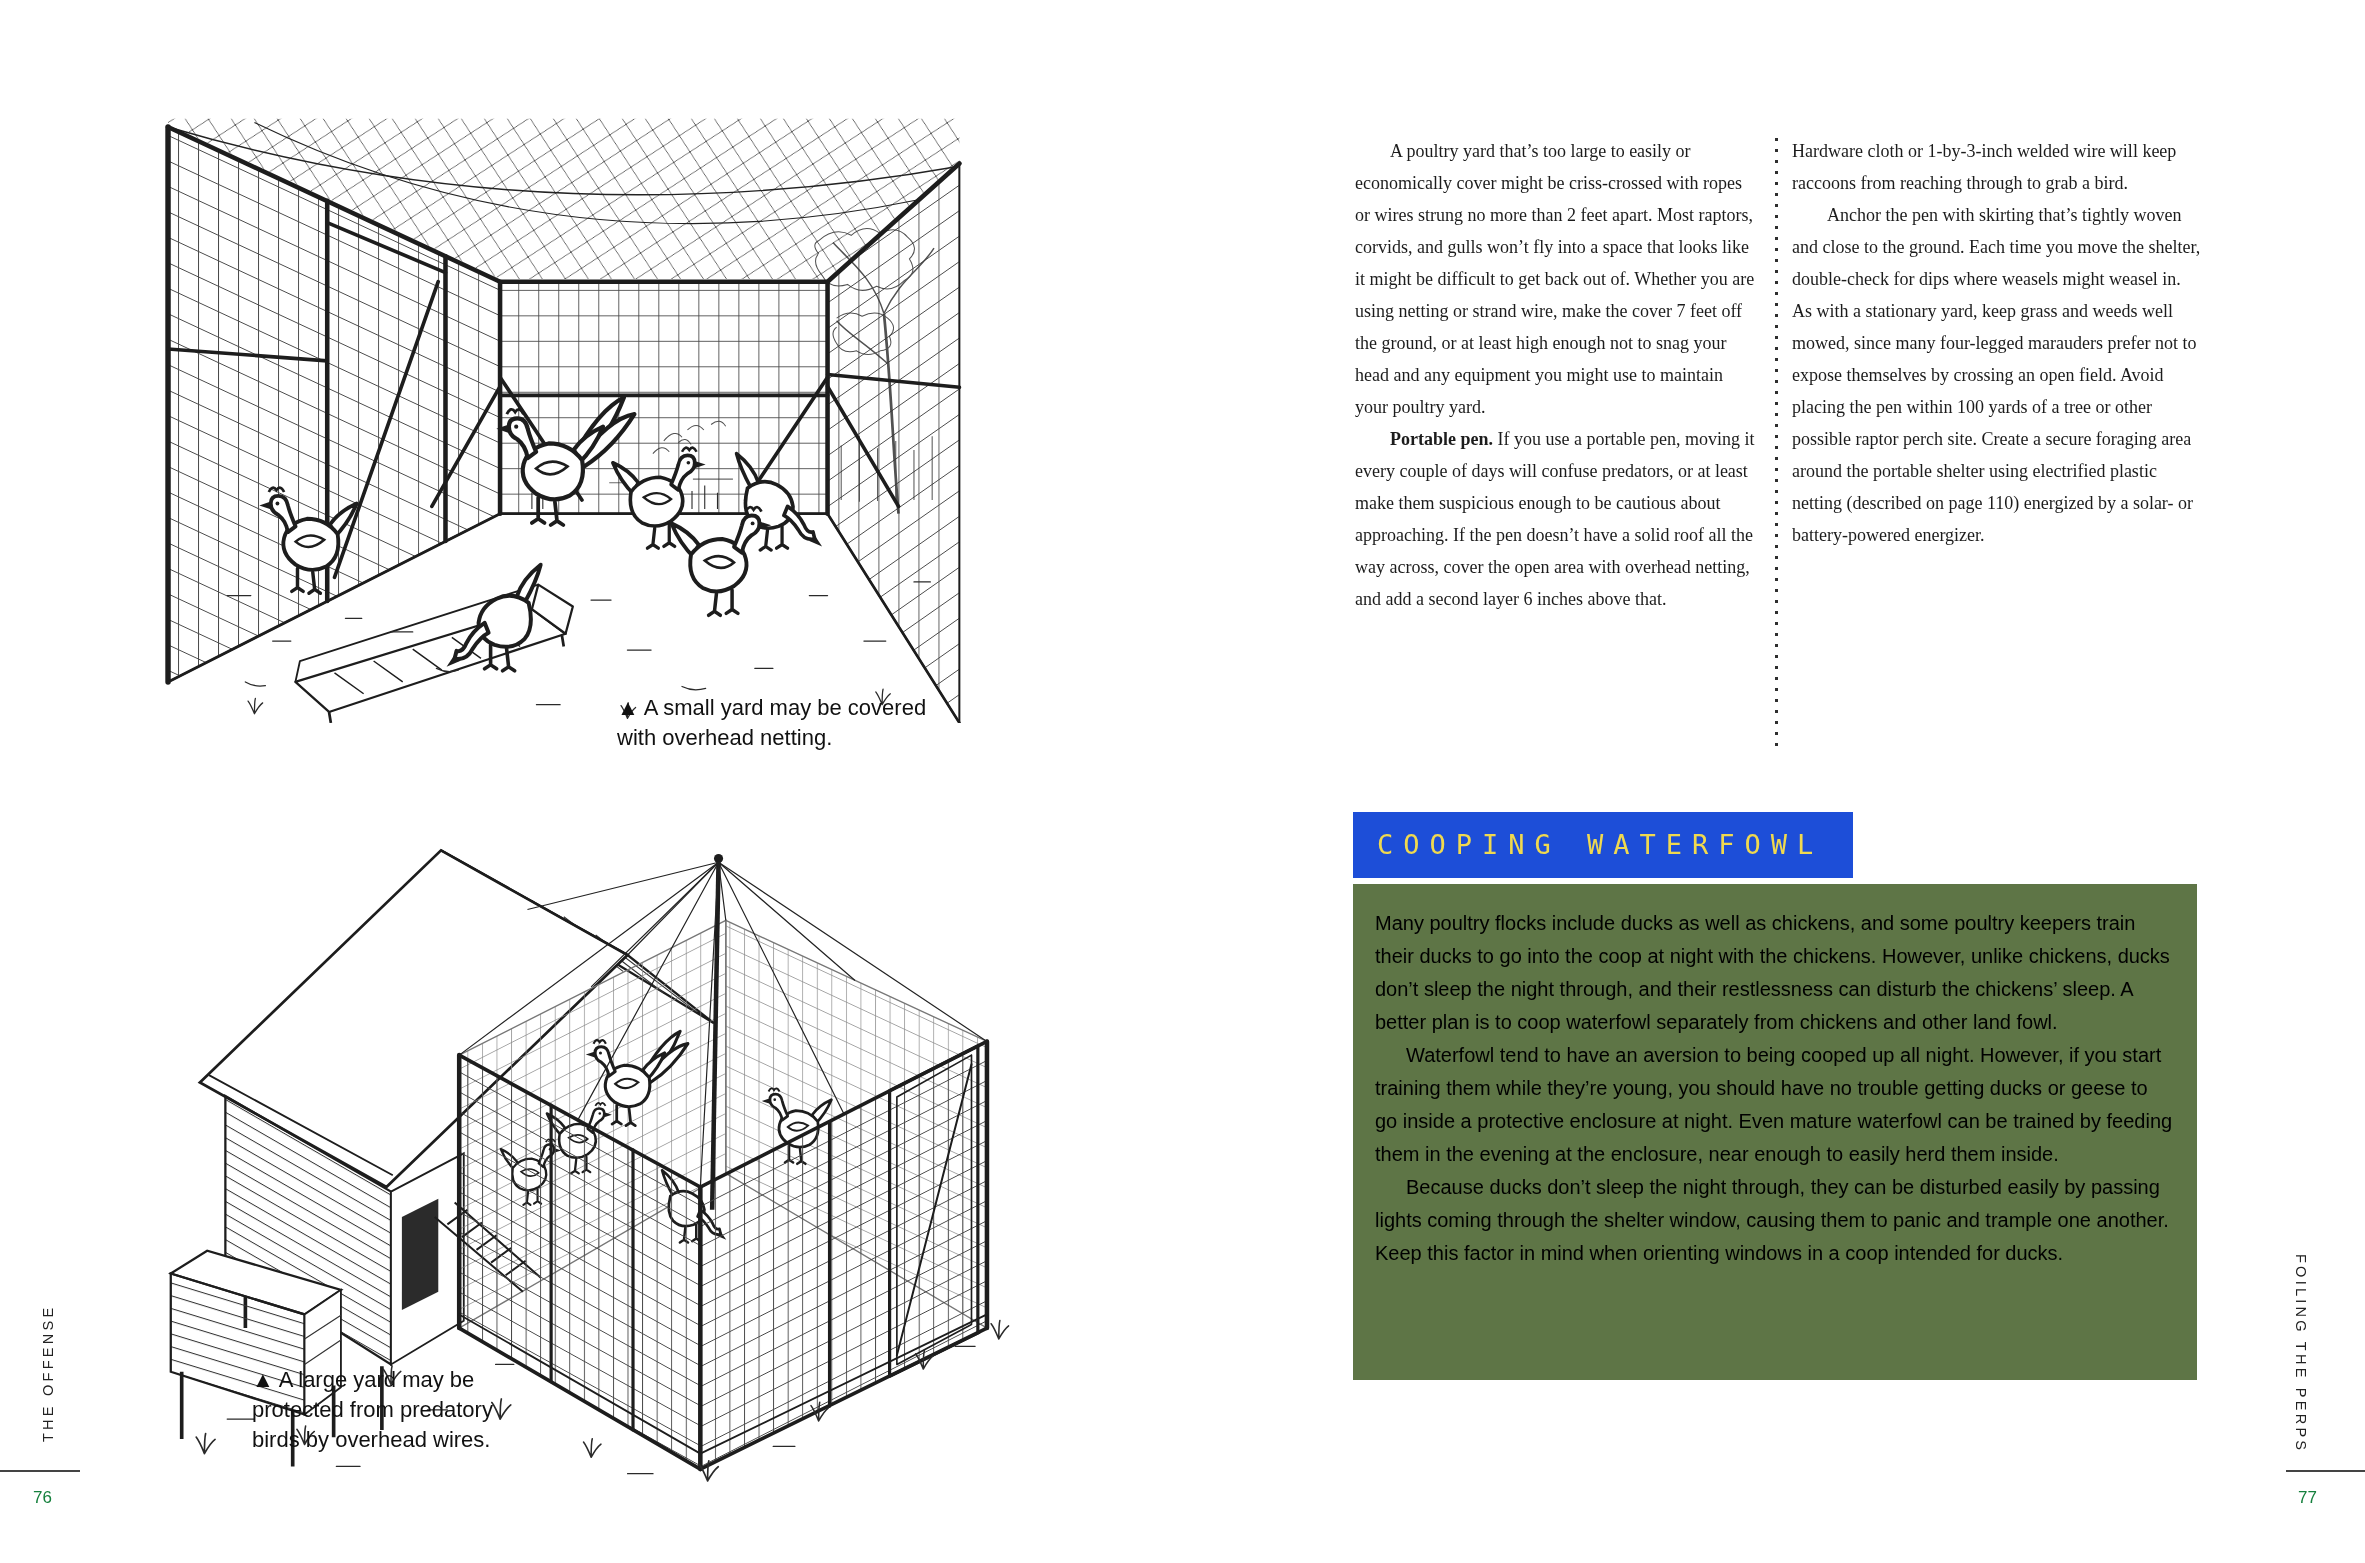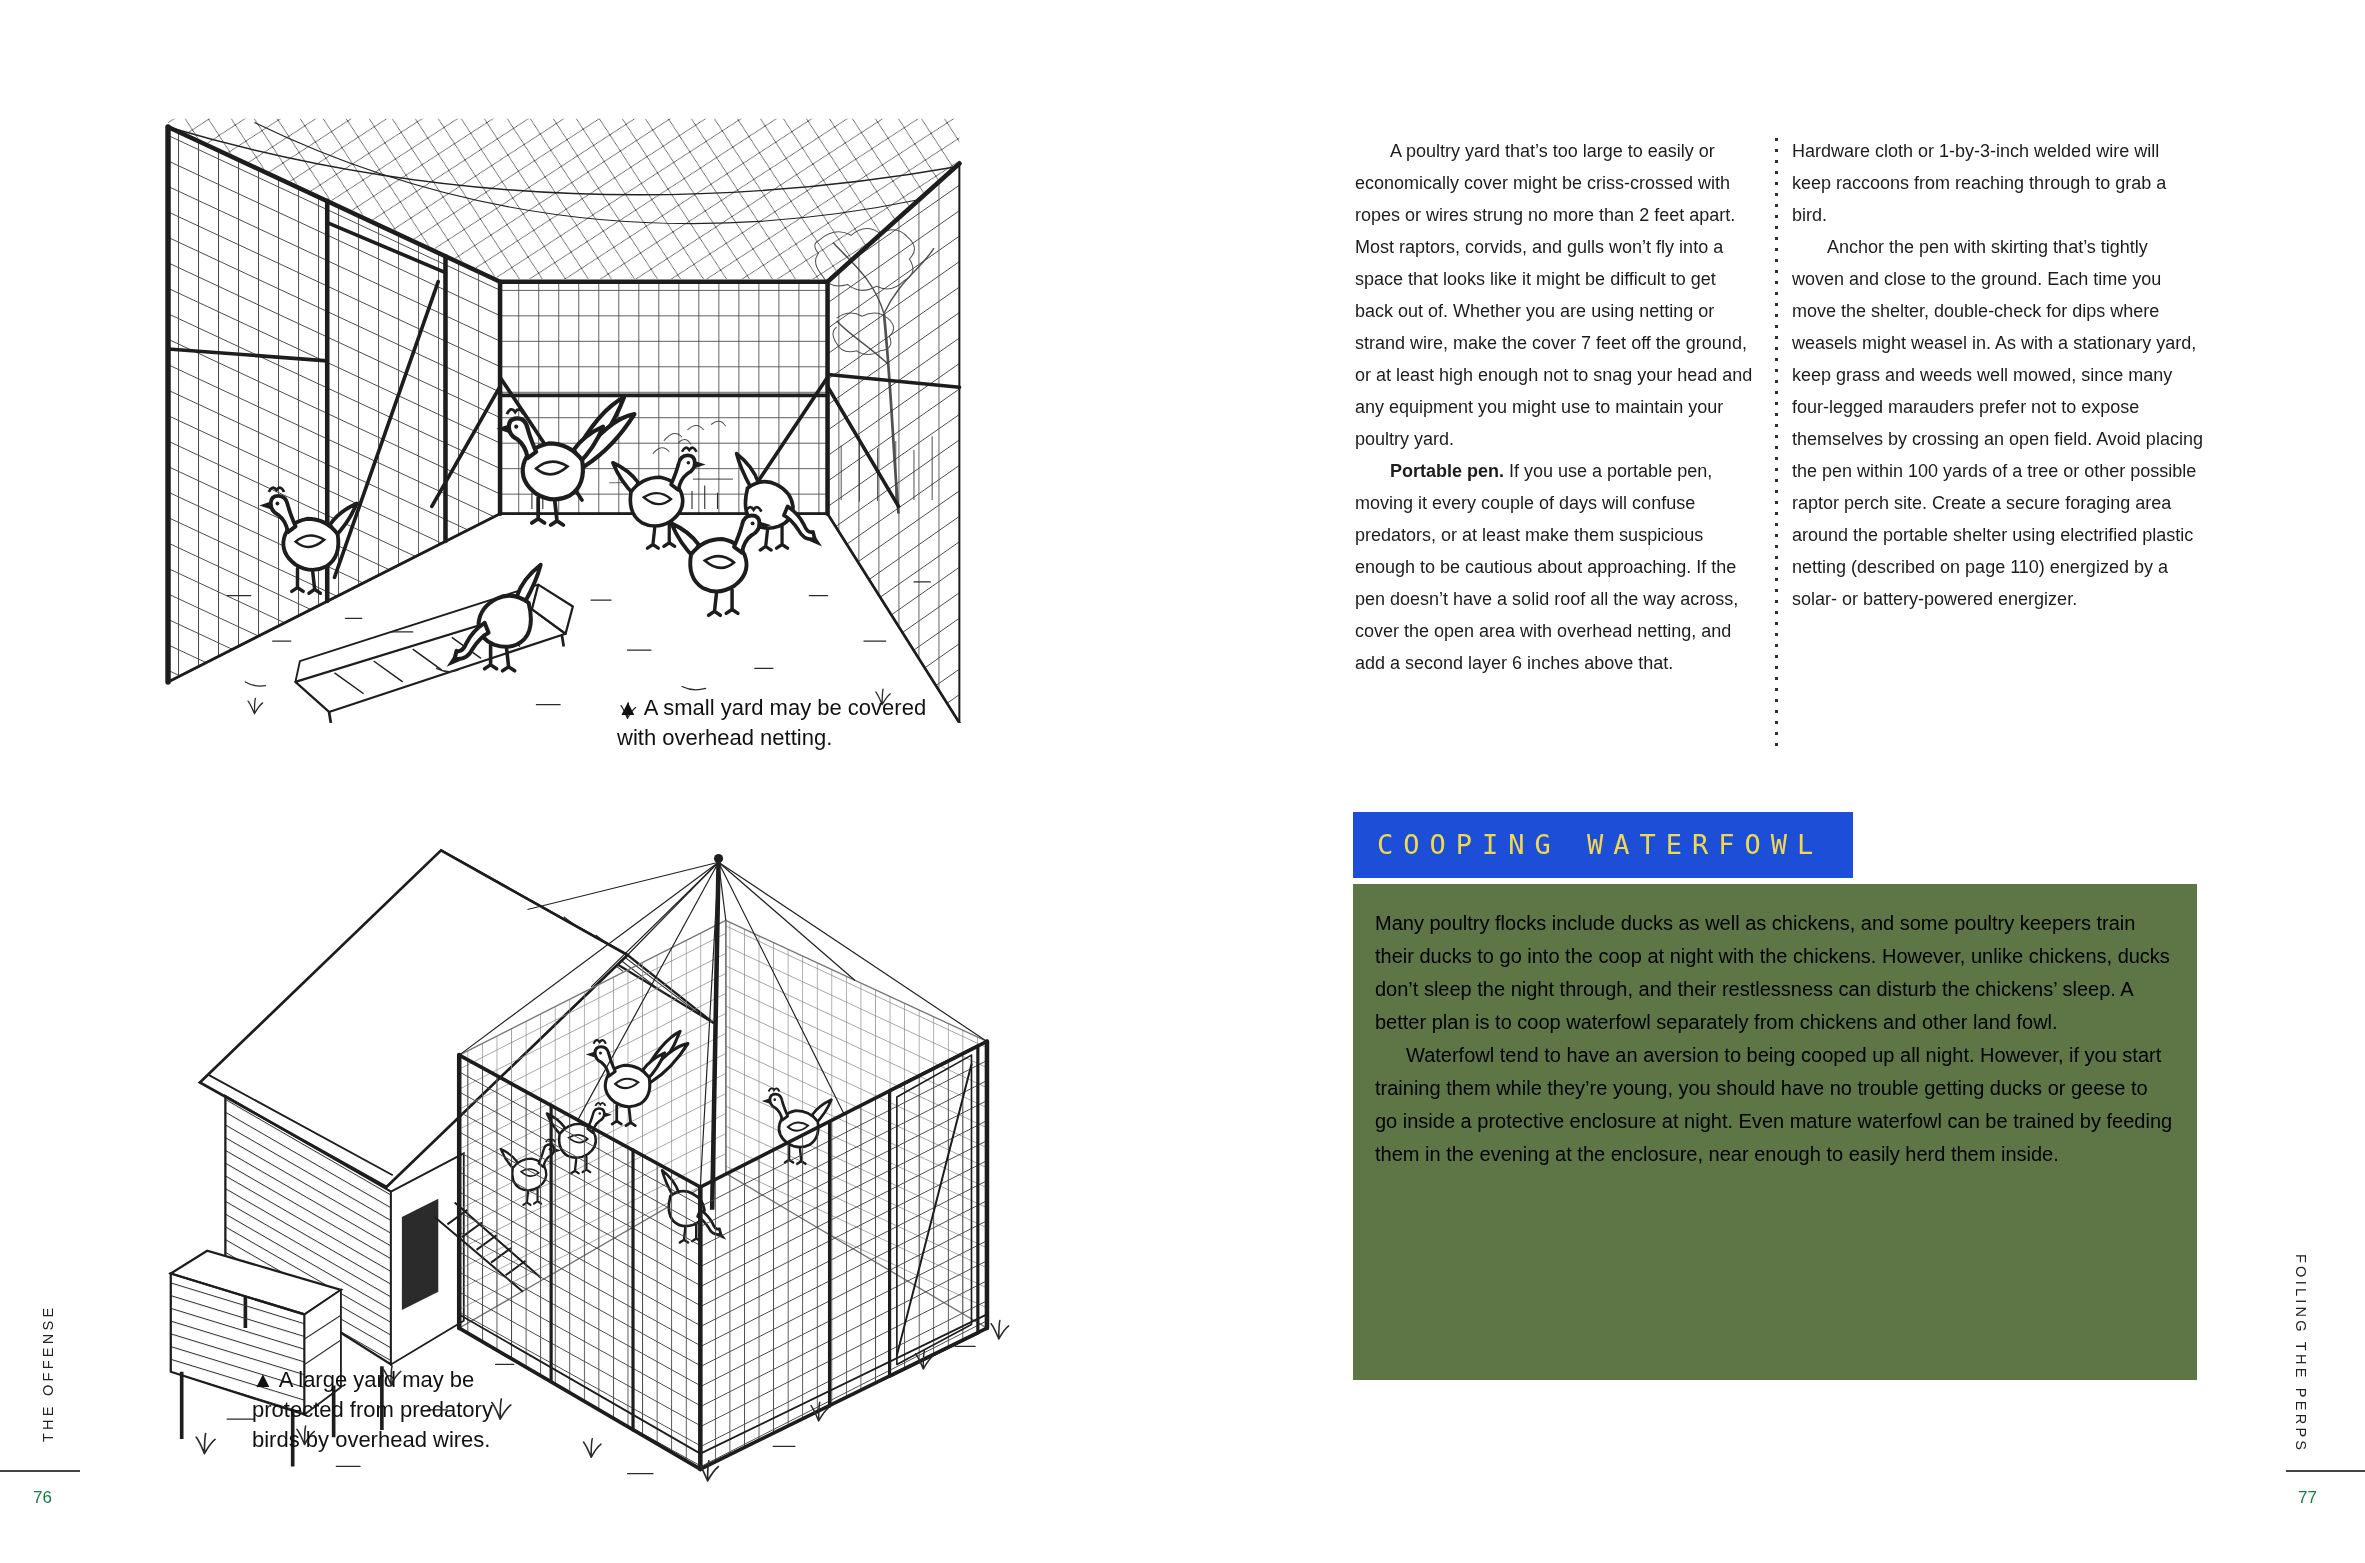--- a/index.html
+++ b/index.html
@@ -20,21 +20,21 @@
   }
   .margin-label.up{transform:rotate(180deg);}
   .margin-rule{position:absolute;height:1.8px;background:#444;}
   .page-number{
     position:absolute;font-size:17px;font-weight:normal;color:#15803d;
     font-family:"Liberation Sans",sans-serif;
   }
 
   
   .text-col{
-    position:absolute;font-family:Liberation Sans, sans-serif;
+    position:absolute;font-family:Liberation Serif, serif;
     font-size:18px;line-height:32px;color:#1c1c1c;text-align:left;
   }
   .text-col p{margin:0;text-indent:35px;}
   .text-col p.noindent{text-indent:0;}
   .runin{font-weight:bold;}
   .col-divider{
     position:absolute;width:2.7px;
     background:repeating-linear-gradient(to bottom,#2e2e2e 0 2.7px,transparent 2.7px 11px);
   }
 
@@ -276,18 +276,19 @@
 
 <div class="text-col" style="left:1792px;top:135px;width:411px">
   <p class="noindent">Hardware cloth or 1-by-3-inch welded wire will keep raccoons from reaching through to grab a bird.</p>
   <p>Anchor the pen with skirting that’s tightly woven and close to the ground. Each time you move the shelter, double-check for dips where weasels might weasel in. As with a stationary yard, keep grass and weeds well mowed, since many four-legged marauders prefer not to expose themselves by crossing an open field. Avoid placing the pen within 100 yards of a tree or other possible raptor perch site. Create a secure foraging area around the portable shelter using electrified plastic netting (described on page 110) energized by a solar- or battery-powered energizer.</p>
 </div>
 
 <div class="sidebar-title">COOPING WATERFOWL</div>
 <div class="sidebar-body">
   <p class="noindent">Many poultry flocks include ducks as well as chickens, and some poultry keepers train their ducks to go into the coop at night with the chickens. However, unlike chickens, ducks don’t sleep the night through, and their restlessness can disturb the chickens’ sleep. A better plan is to coop waterfowl separately from chickens and other land fowl.</p>
   <p>Waterfowl tend to have an aversion to being cooped up all night. However, if you start training them while they’re young, you should have no trouble getting ducks or geese to go inside a protective enclosure at night. Even mature waterfowl can be trained by feeding them in the evening at the enclosure, near enough to easily herd them inside.</p>
+  <p>Because ducks don’t sleep the night through, they can be disturbed easily by passing lights coming through the shelter window, causing them to panic and trample one another. Keep this factor in mind when orienting windows in a coop intended for ducks.</p>
 </div>
 
 <div class="margin-label" style="left:2293px;top:1254px;height:196px">FOILING THE PERPS</div>
 <div class="margin-rule" style="left:2286px;top:1470px;width:79px"></div>
 <div class="page-number" style="left:2298px;top:1488px">77</div>
 
 
 </body></html>

